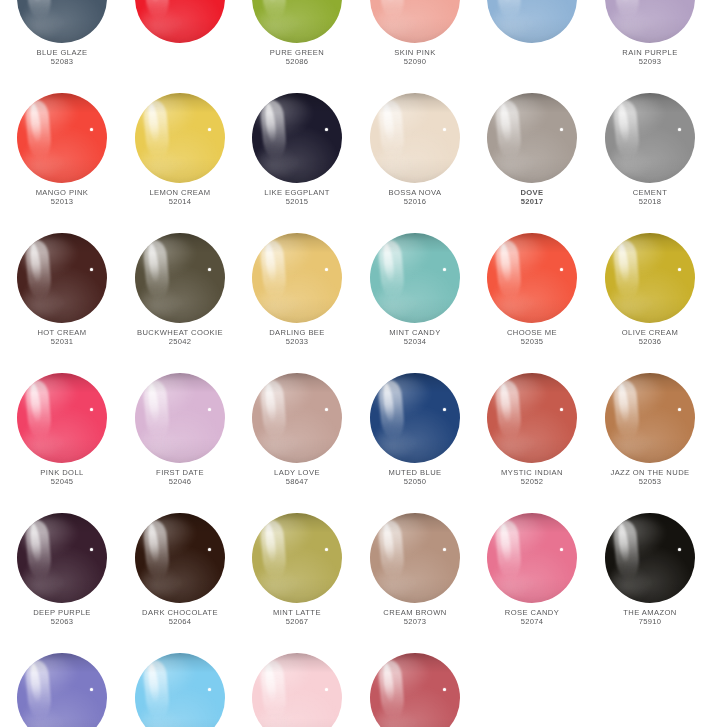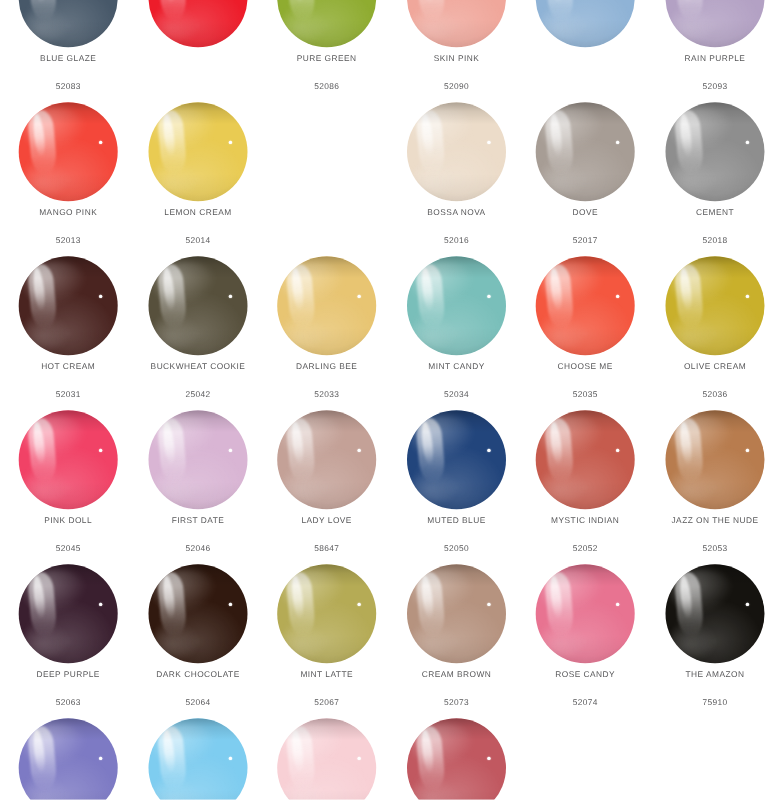--- a/index.html
+++ b/index.html
@@ -180,21 +180,21 @@
     white-space: nowrap;
   }
 
   .swatch-code {
     display: block;
     font-family: "Liberation Sans", sans-serif;
     font-size: 7.6px;
     letter-spacing: 0.3px;
     color: #58585a;
     white-space: nowrap;
-    margin-top: 17px;
+    margin-top: 0;
     text-align: center;
   }
 </style>
 </head>
 <body>
 
 <div id="swatch-grid" style="background: rgb(255, 255, 255);">
     <div class="swatch-cell" style="left: 3px; top: -47px;">
       <div class="swatch-dot-wrap">
         <div class="swatch-dot" style="background-color: rgb(71, 88, 105);">
@@ -288,36 +288,51 @@
           <div class="gloss-sliver"></div>
           <div class="gloss-bounce"></div>
           <div class="gloss-pin"></div>
         </div>
       </div>
       <div class="swatch-labels">
         <span class="swatch-name">LEMON CREAM</span>
         <span class="swatch-code">52014</span>
       </div>
     </div>
+    <div class="swatch-cell" style="left: 238px; top: 93px;">
+      <div class="swatch-dot-wrap">
+        <div class="swatch-dot" style="background-color: rgb(29, 27, 46);">
+          <div class="gloss-sheen"></div>
+          <div class="gloss-streak"></div>
+          <div class="gloss-sliver"></div>
+          <div class="gloss-bounce"></div>
+          <div class="gloss-pin"></div>
+        </div>
+      </div>
+      <div class="swatch-labels">
+        <span class="swatch-name">LIKE EGGPLANT</span>
+        <span class="swatch-code">52015</span>
+      </div>
+    </div>
     <div class="swatch-cell" style="left: 356px; top: 93px;">
       <div class="swatch-dot-wrap">
         <div class="swatch-dot" style="background-color: rgb(236, 220, 201);">
           <div class="gloss-sheen"></div>
           <div class="gloss-streak"></div>
           <div class="gloss-sliver"></div>
           <div class="gloss-bounce"></div>
           <div class="gloss-pin"></div>
         </div>
       </div>
       <div class="swatch-labels">
         <span class="swatch-name">BOSSA NOVA</span>
         <span class="swatch-code">52016</span>
       </div>
     </div>
-    <div class="swatch-cell" style="left: 473px; top: 93px;">
+    <div class="swatch-cell" style="left: 473px; top: 93px; font-weight: bold;">
       <div class="swatch-dot-wrap">
         <div class="swatch-dot" style="background-color: rgb(167, 157, 149);">
           <div class="gloss-sheen"></div>
           <div class="gloss-streak"></div>
           <div class="gloss-sliver"></div>
           <div class="gloss-bounce"></div>
           <div class="gloss-pin"></div>
         </div>
       </div>
       <div class="swatch-labels">

